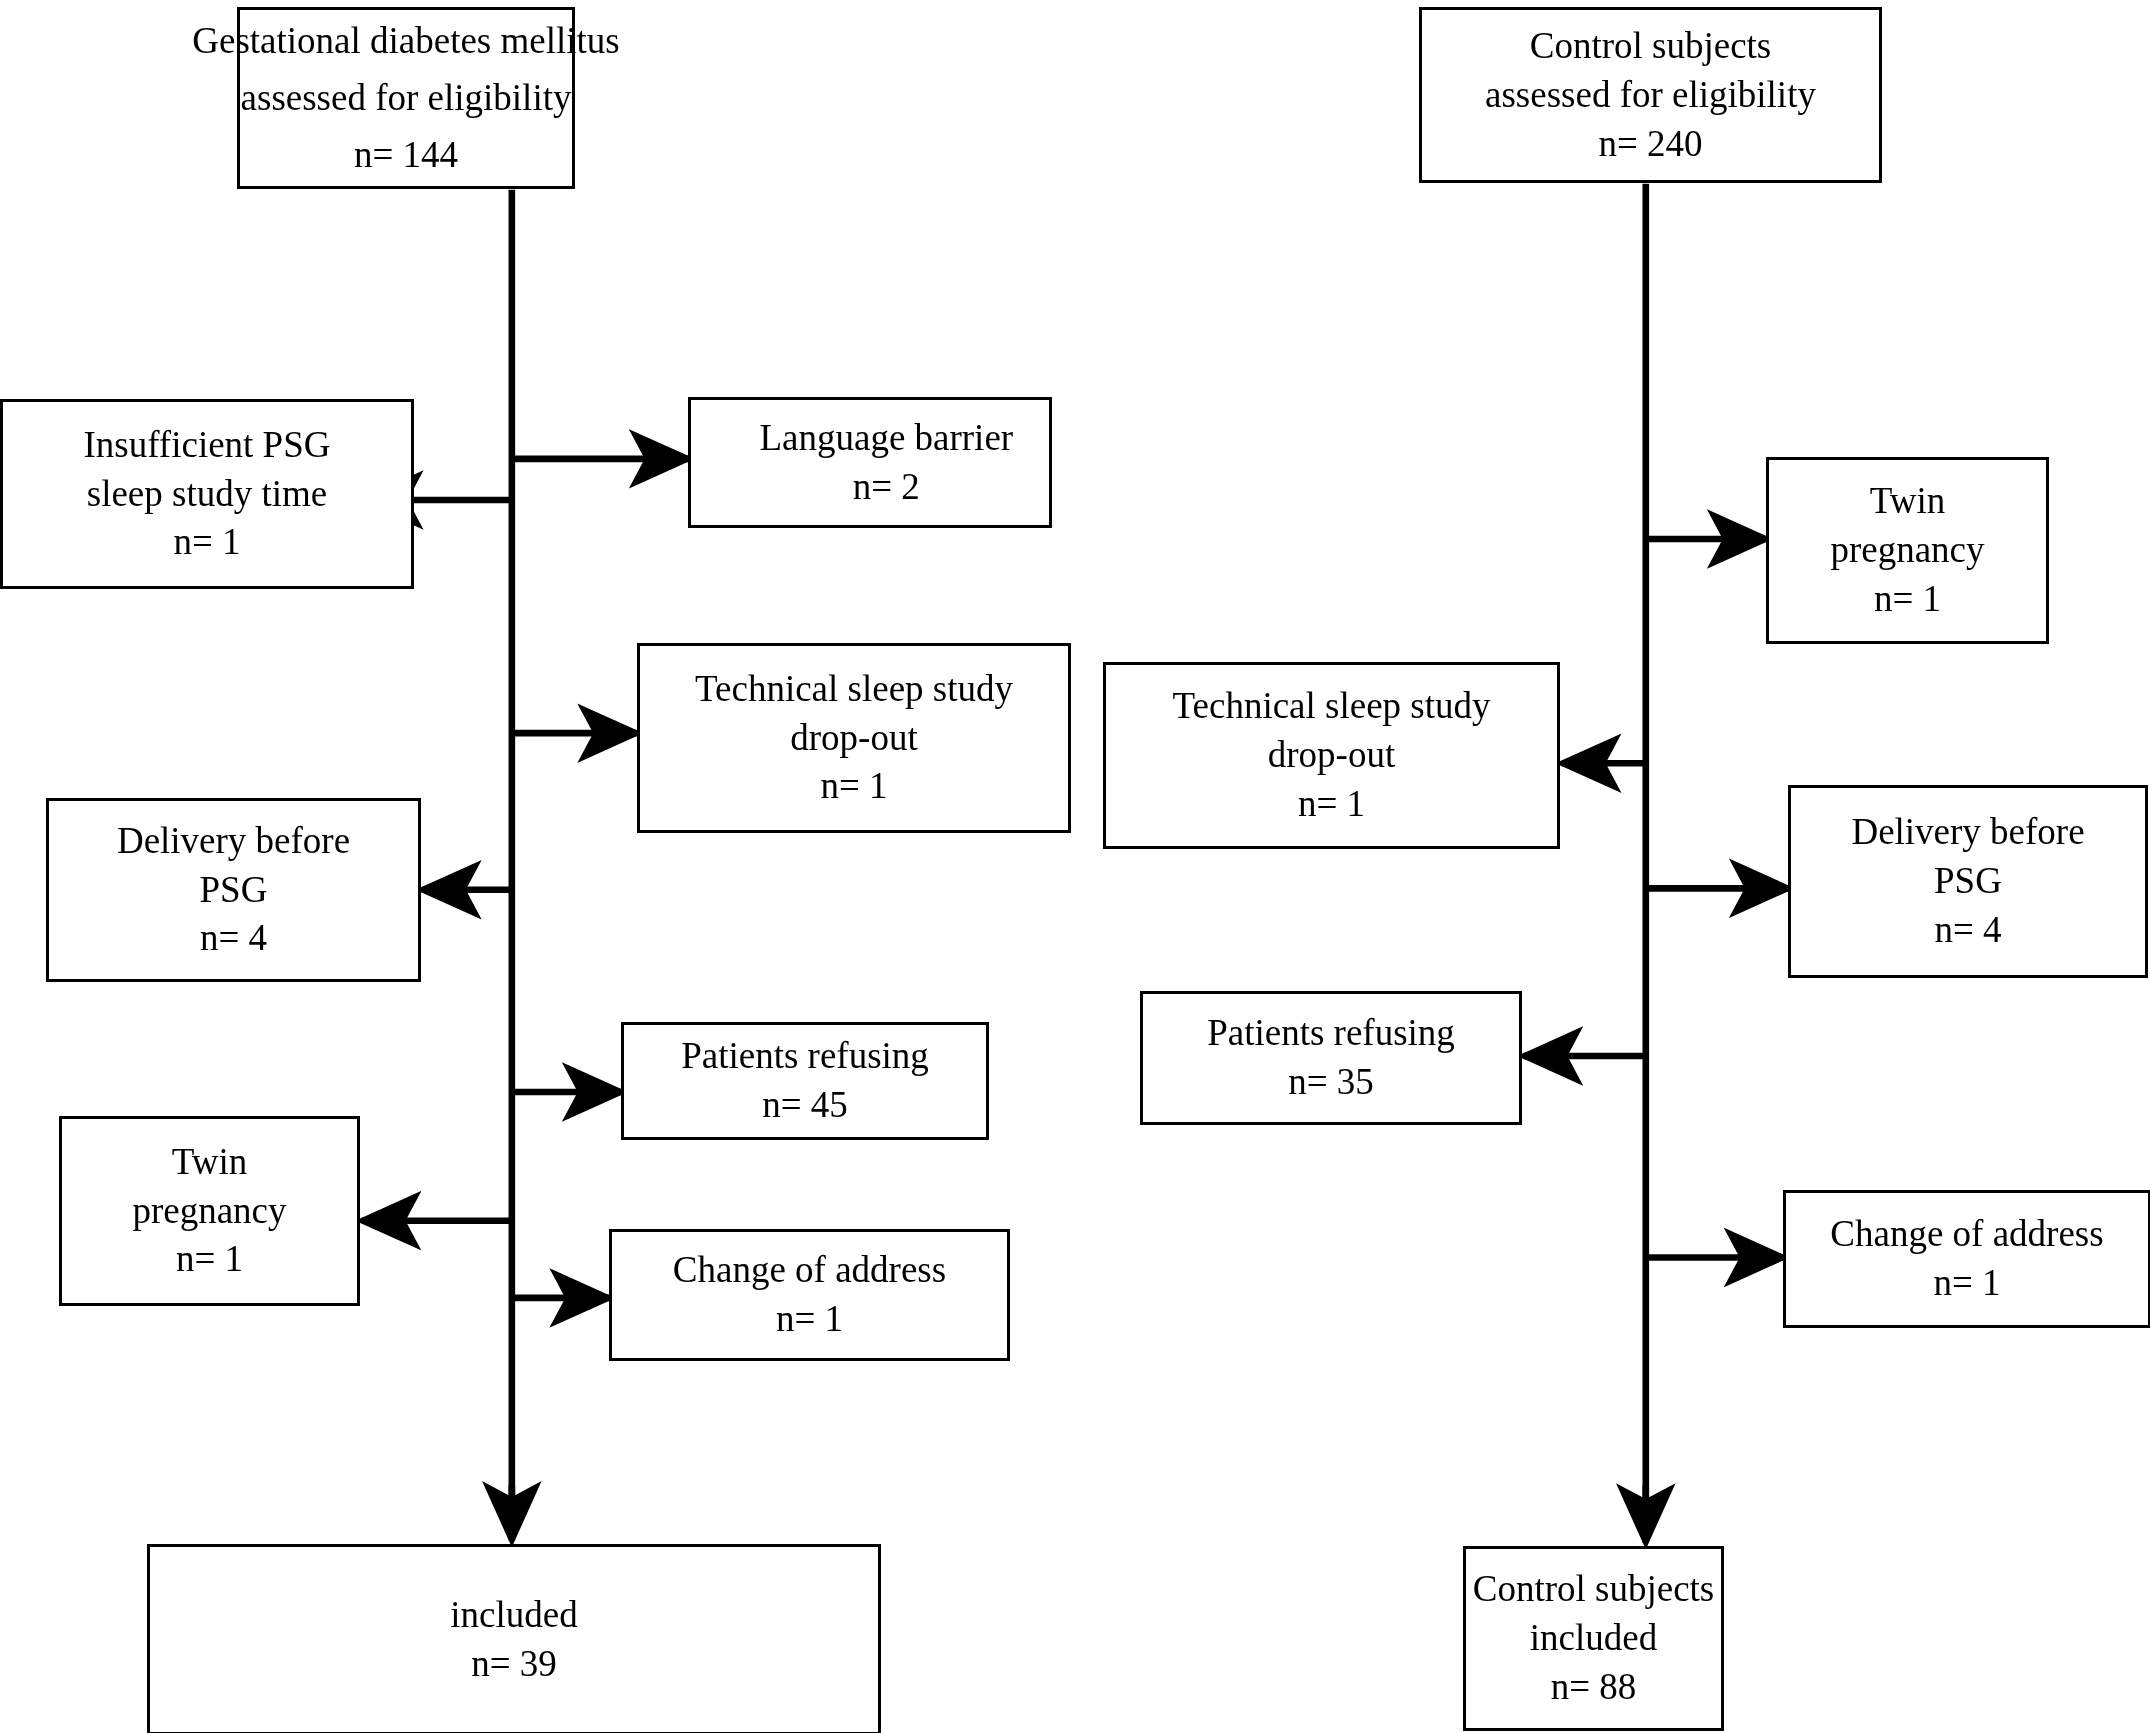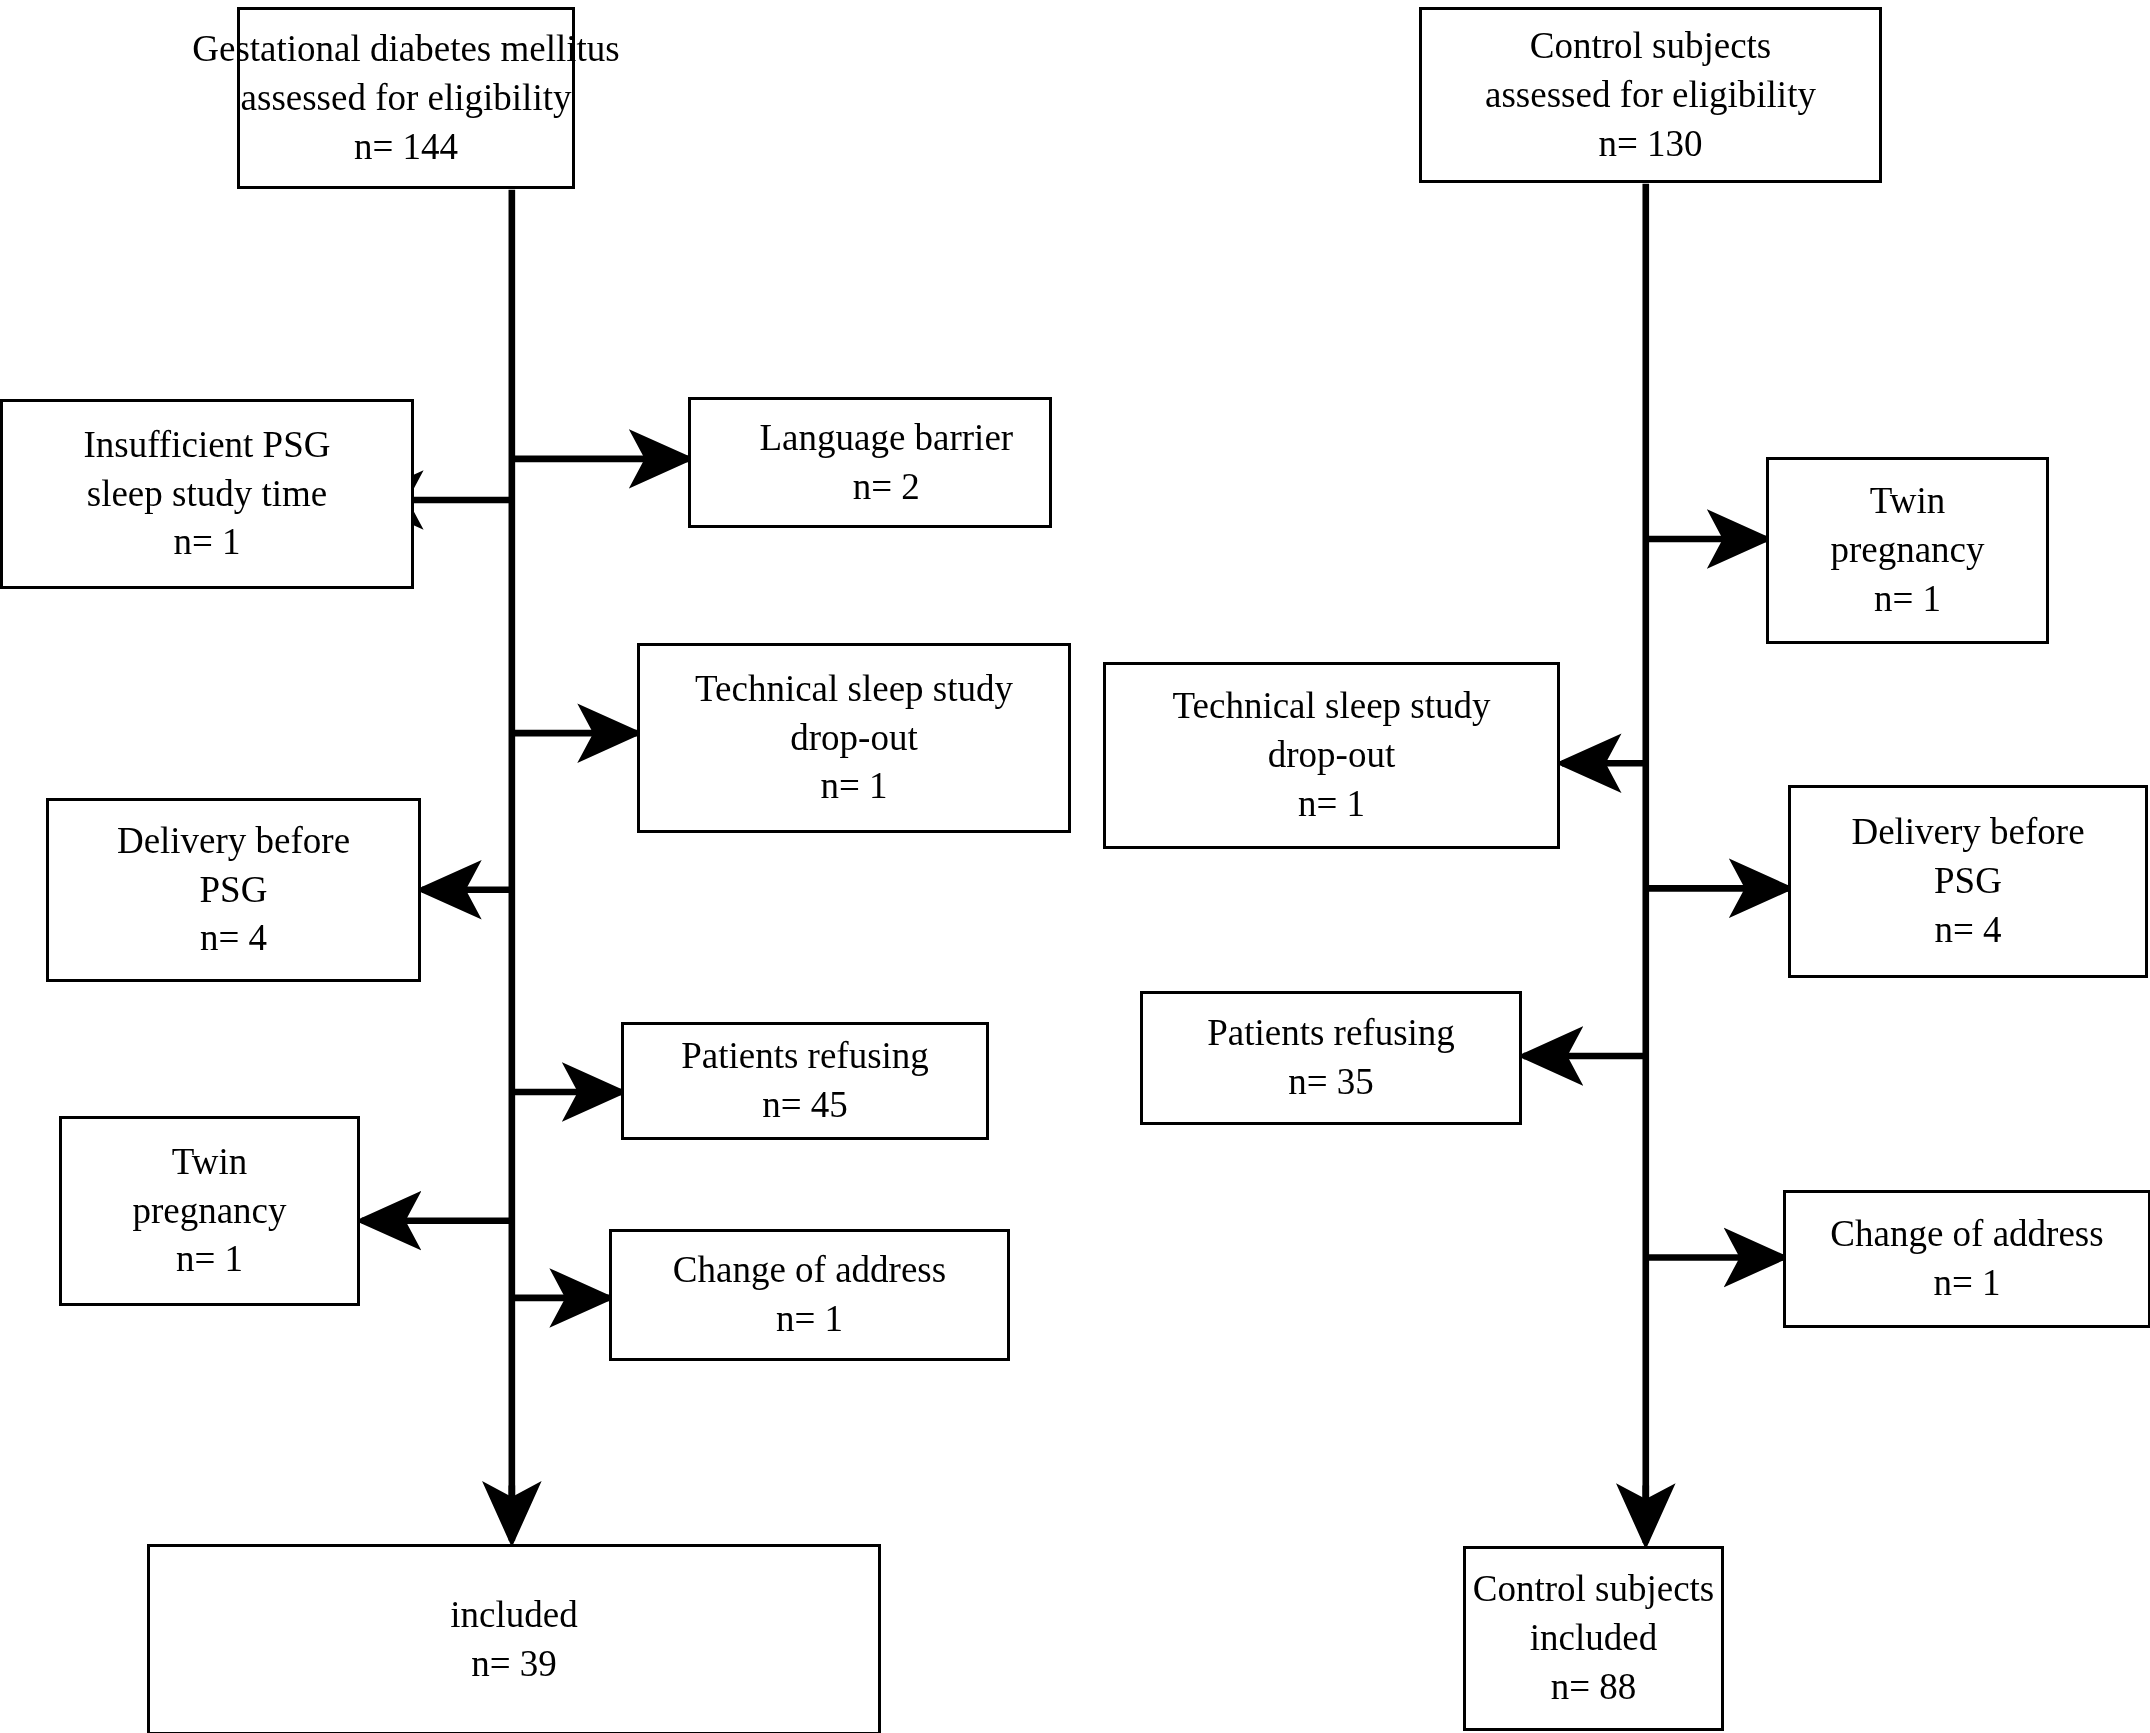--- a/index.html
+++ b/index.html
@@ -77,30 +77,30 @@
 
     <g>
       <line x1="2238" y1="733" x2="2402" y2="733" stroke="#000000" stroke-width="9" marker-end="url(#arrowend)"></line>
       <line x1="2238" y1="1038" x2="2124" y2="1038" stroke="#000000" stroke-width="9" marker-end="url(#arrowend)"></line>
       <line x1="2238" y1="1208" x2="2432" y2="1208" stroke="#000000" stroke-width="9" marker-end="url(#arrowend)"></line>
       <line x1="2238" y1="1436" x2="2072" y2="1436" stroke="#000000" stroke-width="9" marker-end="url(#arrowend)"></line>
       <line x1="2238" y1="1710" x2="2425" y2="1710" stroke="#000000" stroke-width="9" marker-end="url(#arrowend)"></line>
     </g>
   </svg>
 
-  <div class="node-box" style="left: 237px; top: 7.4px; width: 338px; height: 182px;">
+  <div class="node-box" style="left: 237px; top: 7.4px; width: 338px; height: 182px; gap: 8px;">
     <span class="node-line">Gestational diabetes mellitus</span>
     <span class="node-line">assessed for eligibility</span>
     <span class="node-line">n= 144</span>
   </div>
 
   <div class="node-box" style="left: 1419px; top: 7.4px; width: 463px; height: 176px;">
     <span class="node-line">Control subjects</span>
     <span class="node-line">assessed for eligibility</span>
-    <span class="node-line">n= 130</span>
+    <span class="node-line">n= 240</span>
   </div>
 
   <div class="node-box" style="left: 0px; top: 399px; width: 414px; height: 190px;">
     <span class="node-line">Insufficient PSG</span>
     <span class="node-line">sleep study time</span>
     <span class="node-line">n= 1</span>
   </div>
 
   <div class="node-box" style="left: 688px; top: 397px; width: 364px; height: 131px; padding-left: 40px;">
     <span class="node-line">Language barrier</span>

